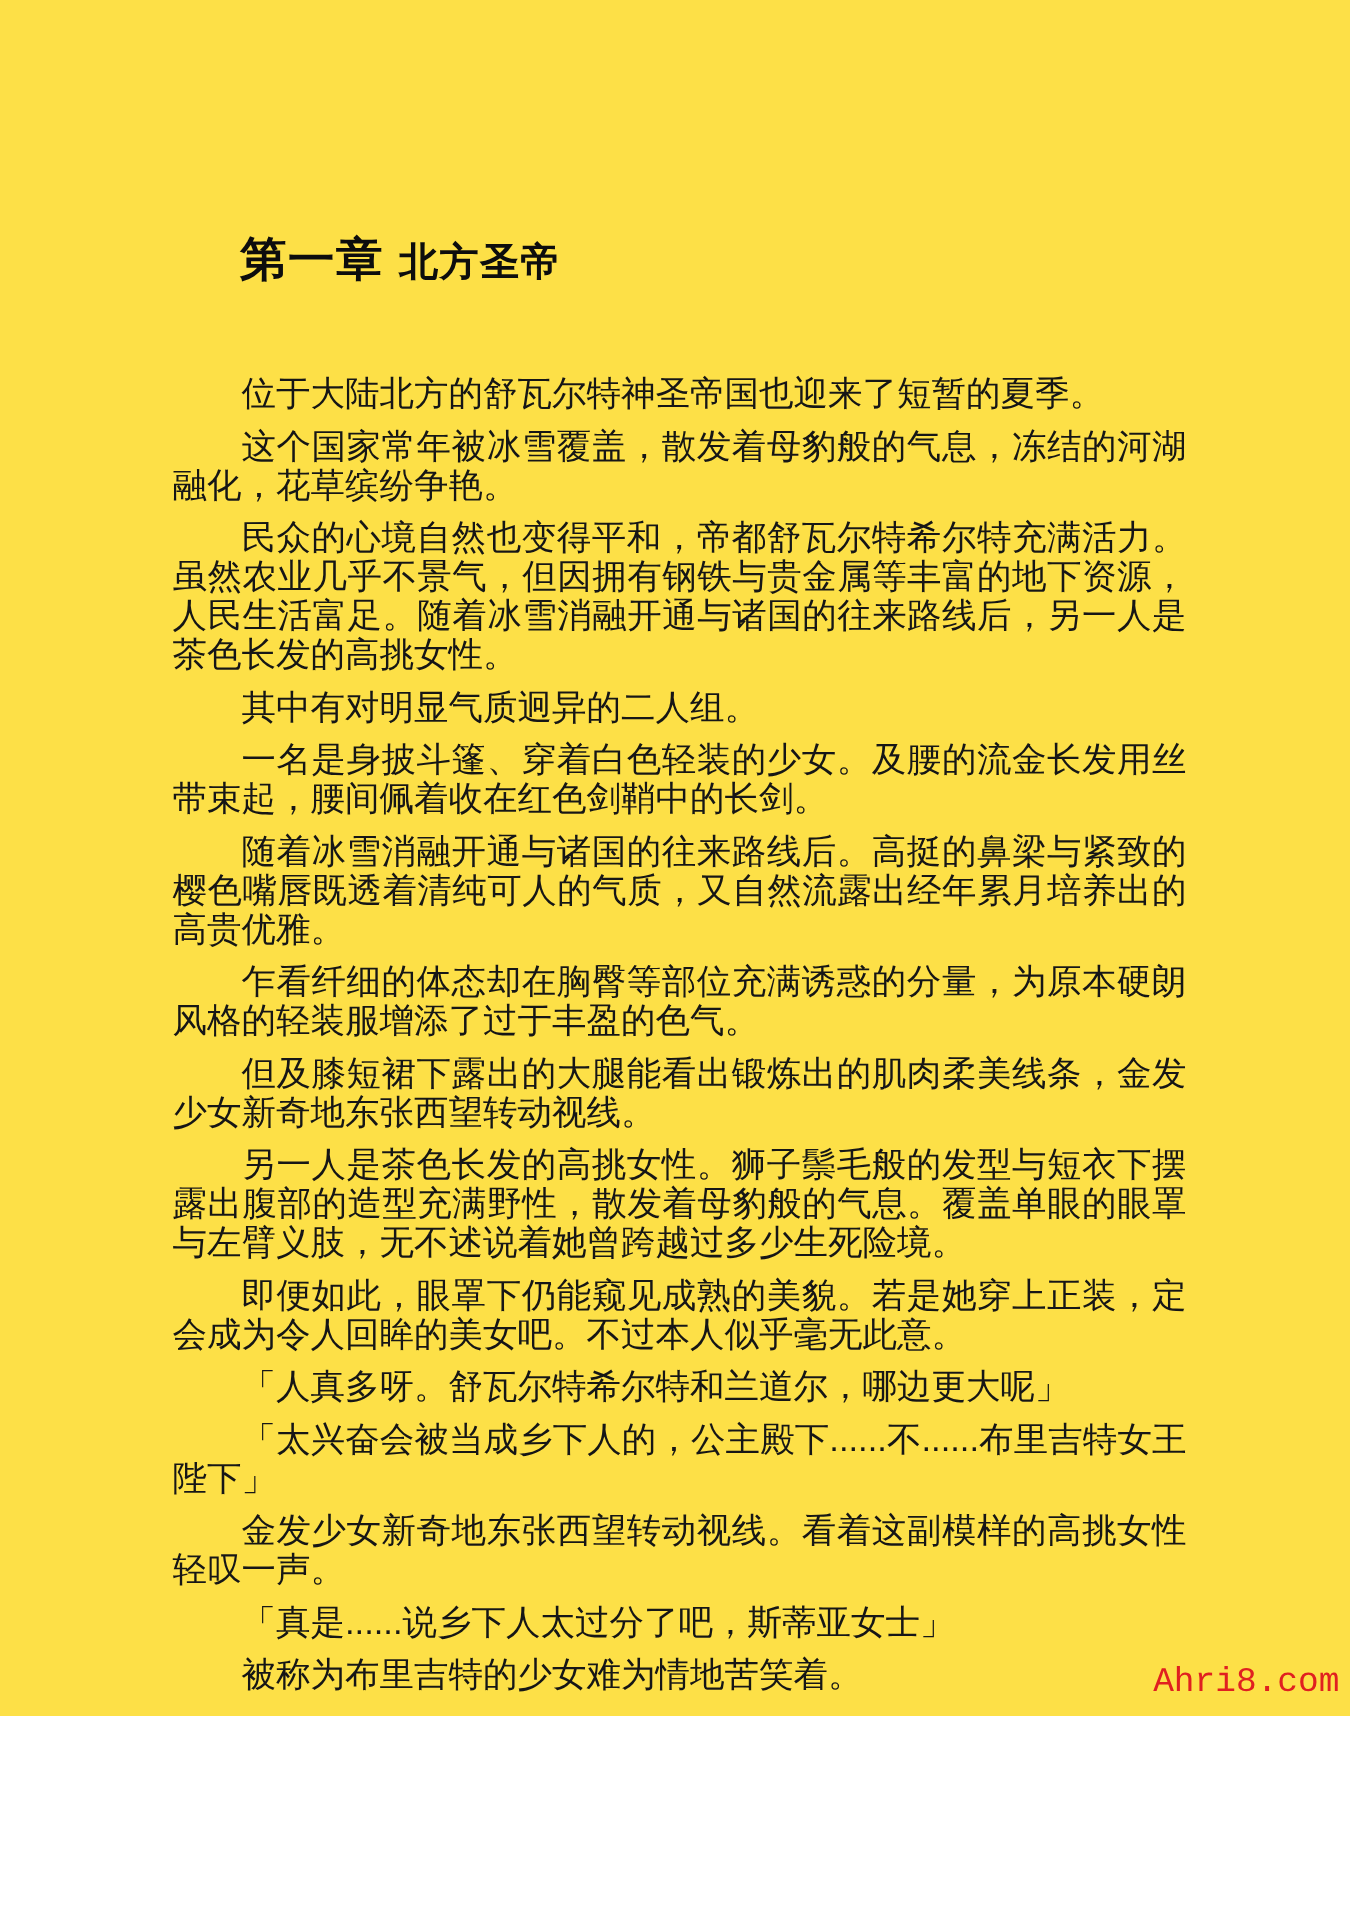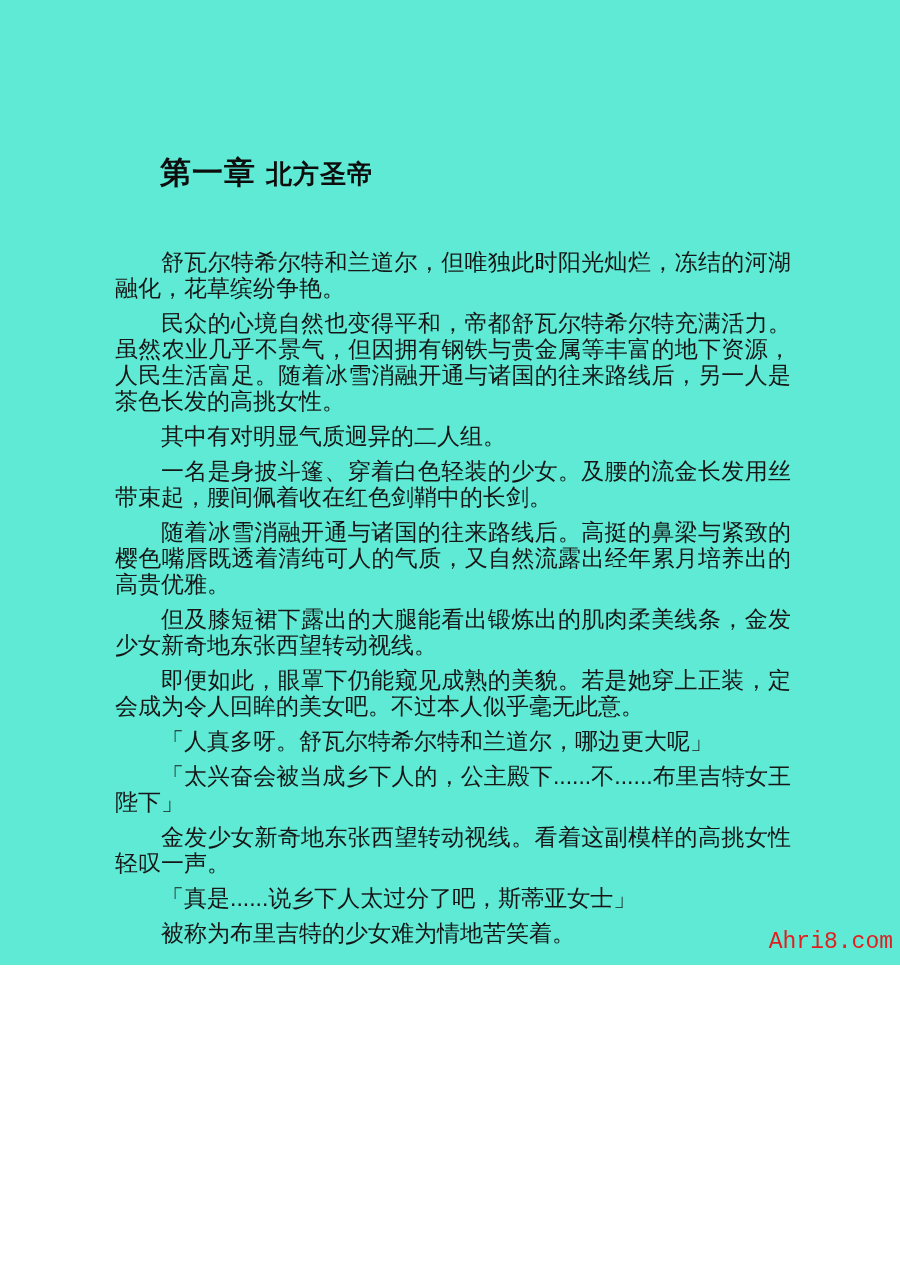--- a/index.html
+++ b/index.html
@@ -4,22 +4,22 @@
 <style>
   html, body { margin: 0; padding: 0; }
   body {
     width: 900px; height: 1272px;
     background: #ffffff;
     font-family: "Liberation Sans", sans-serif;
     overflow: hidden;
   }
   .page {
     position: relative;
-    width: 900px; height: 965px;
-    background: #5eead4;
+    width: 900px; height: 1144px;
+    background: #fde047;
   }
   .content {
     position: absolute;
     left: 115px; top: 150px;
     width: 676px;
   }
   h1.chapter-heading {
     margin: 0 0 0 45px;
     line-height: 45px;
     font-weight: 700;
@@ -49,26 +49,29 @@
 </style>
 </head>
 <body>
 
 <div class="page">
   <div class="content">
     <h1 class="chapter-heading">
       <span class="ch-num">第一章</span><span class="ch-title">北方圣帝</span>
     </h1>
     <div class="paragraphs" id="paragraphs">
-        <p>舒瓦尔特希尔特和兰道尔，但唯独此时阳光灿烂，冻结的河湖融化，花草缤纷争艳。</p>
+        <p>位于大陆北方的舒瓦尔特神圣帝国也迎来了短暂的夏季。</p>
+        <p>这个国家常年被冰雪覆盖，散发着母豹般的气息，冻结的河湖融化，花草缤纷争艳。</p>
         <p>民众的心境自然也变得平和，帝都舒瓦尔特希尔特充满活力。虽然农业几乎不景气，但因拥有钢铁与贵金属等丰富的地下资源，人民生活富足。随着冰雪消融开通与诸国的往来路线后，另一人是茶色长发的高挑女性。</p>
         <p>其中有对明显气质迥异的二人组。</p>
         <p>一名是身披斗篷、穿着白色轻装的少女。及腰的流金长发用丝带束起，腰间佩着收在红色剑鞘中的长剑。</p>
         <p>随着冰雪消融开通与诸国的往来路线后。高挺的鼻梁与紧致的樱色嘴唇既透着清纯可人的气质，又自然流露出经年累月培养出的高贵优雅。</p>
+        <p>乍看纤细的体态却在胸臀等部位充满诱惑的分量，为原本硬朗风格的轻装服增添了过于丰盈的色气。</p>
         <p>但及膝短裙下露出的大腿能看出锻炼出的肌肉柔美线条，金发少女新奇地东张西望转动视线。</p>
+        <p>另一人是茶色长发的高挑女性。狮子鬃毛般的发型与短衣下摆露出腹部的造型充满野性，散发着母豹般的气息。覆盖单眼的眼罩与左臂义肢，无不述说着她曾跨越过多少生死险境。</p>
         <p>即便如此，眼罩下仍能窥见成熟的美貌。若是她穿上正装，定会成为令人回眸的美女吧。不过本人似乎毫无此意。</p>
         <p>「人真多呀。舒瓦尔特希尔特和兰道尔，哪边更大呢」</p>
         <p>「太兴奋会被当成乡下人的，公主殿下......不......布里吉特女王陛下」</p>
         <p>金发少女新奇地东张西望转动视线。看着这副模样的高挑女性轻叹一声。</p>
         <p>「真是......说乡下人太过分了吧，斯蒂亚女士」</p>
         <p>被称为布里吉特的少女难为情地苦笑着。</p>
       </div>
   </div>
   <div class="watermark" style="color: rgb(224, 32, 32);">Ahri8.com</div>
 </div>

